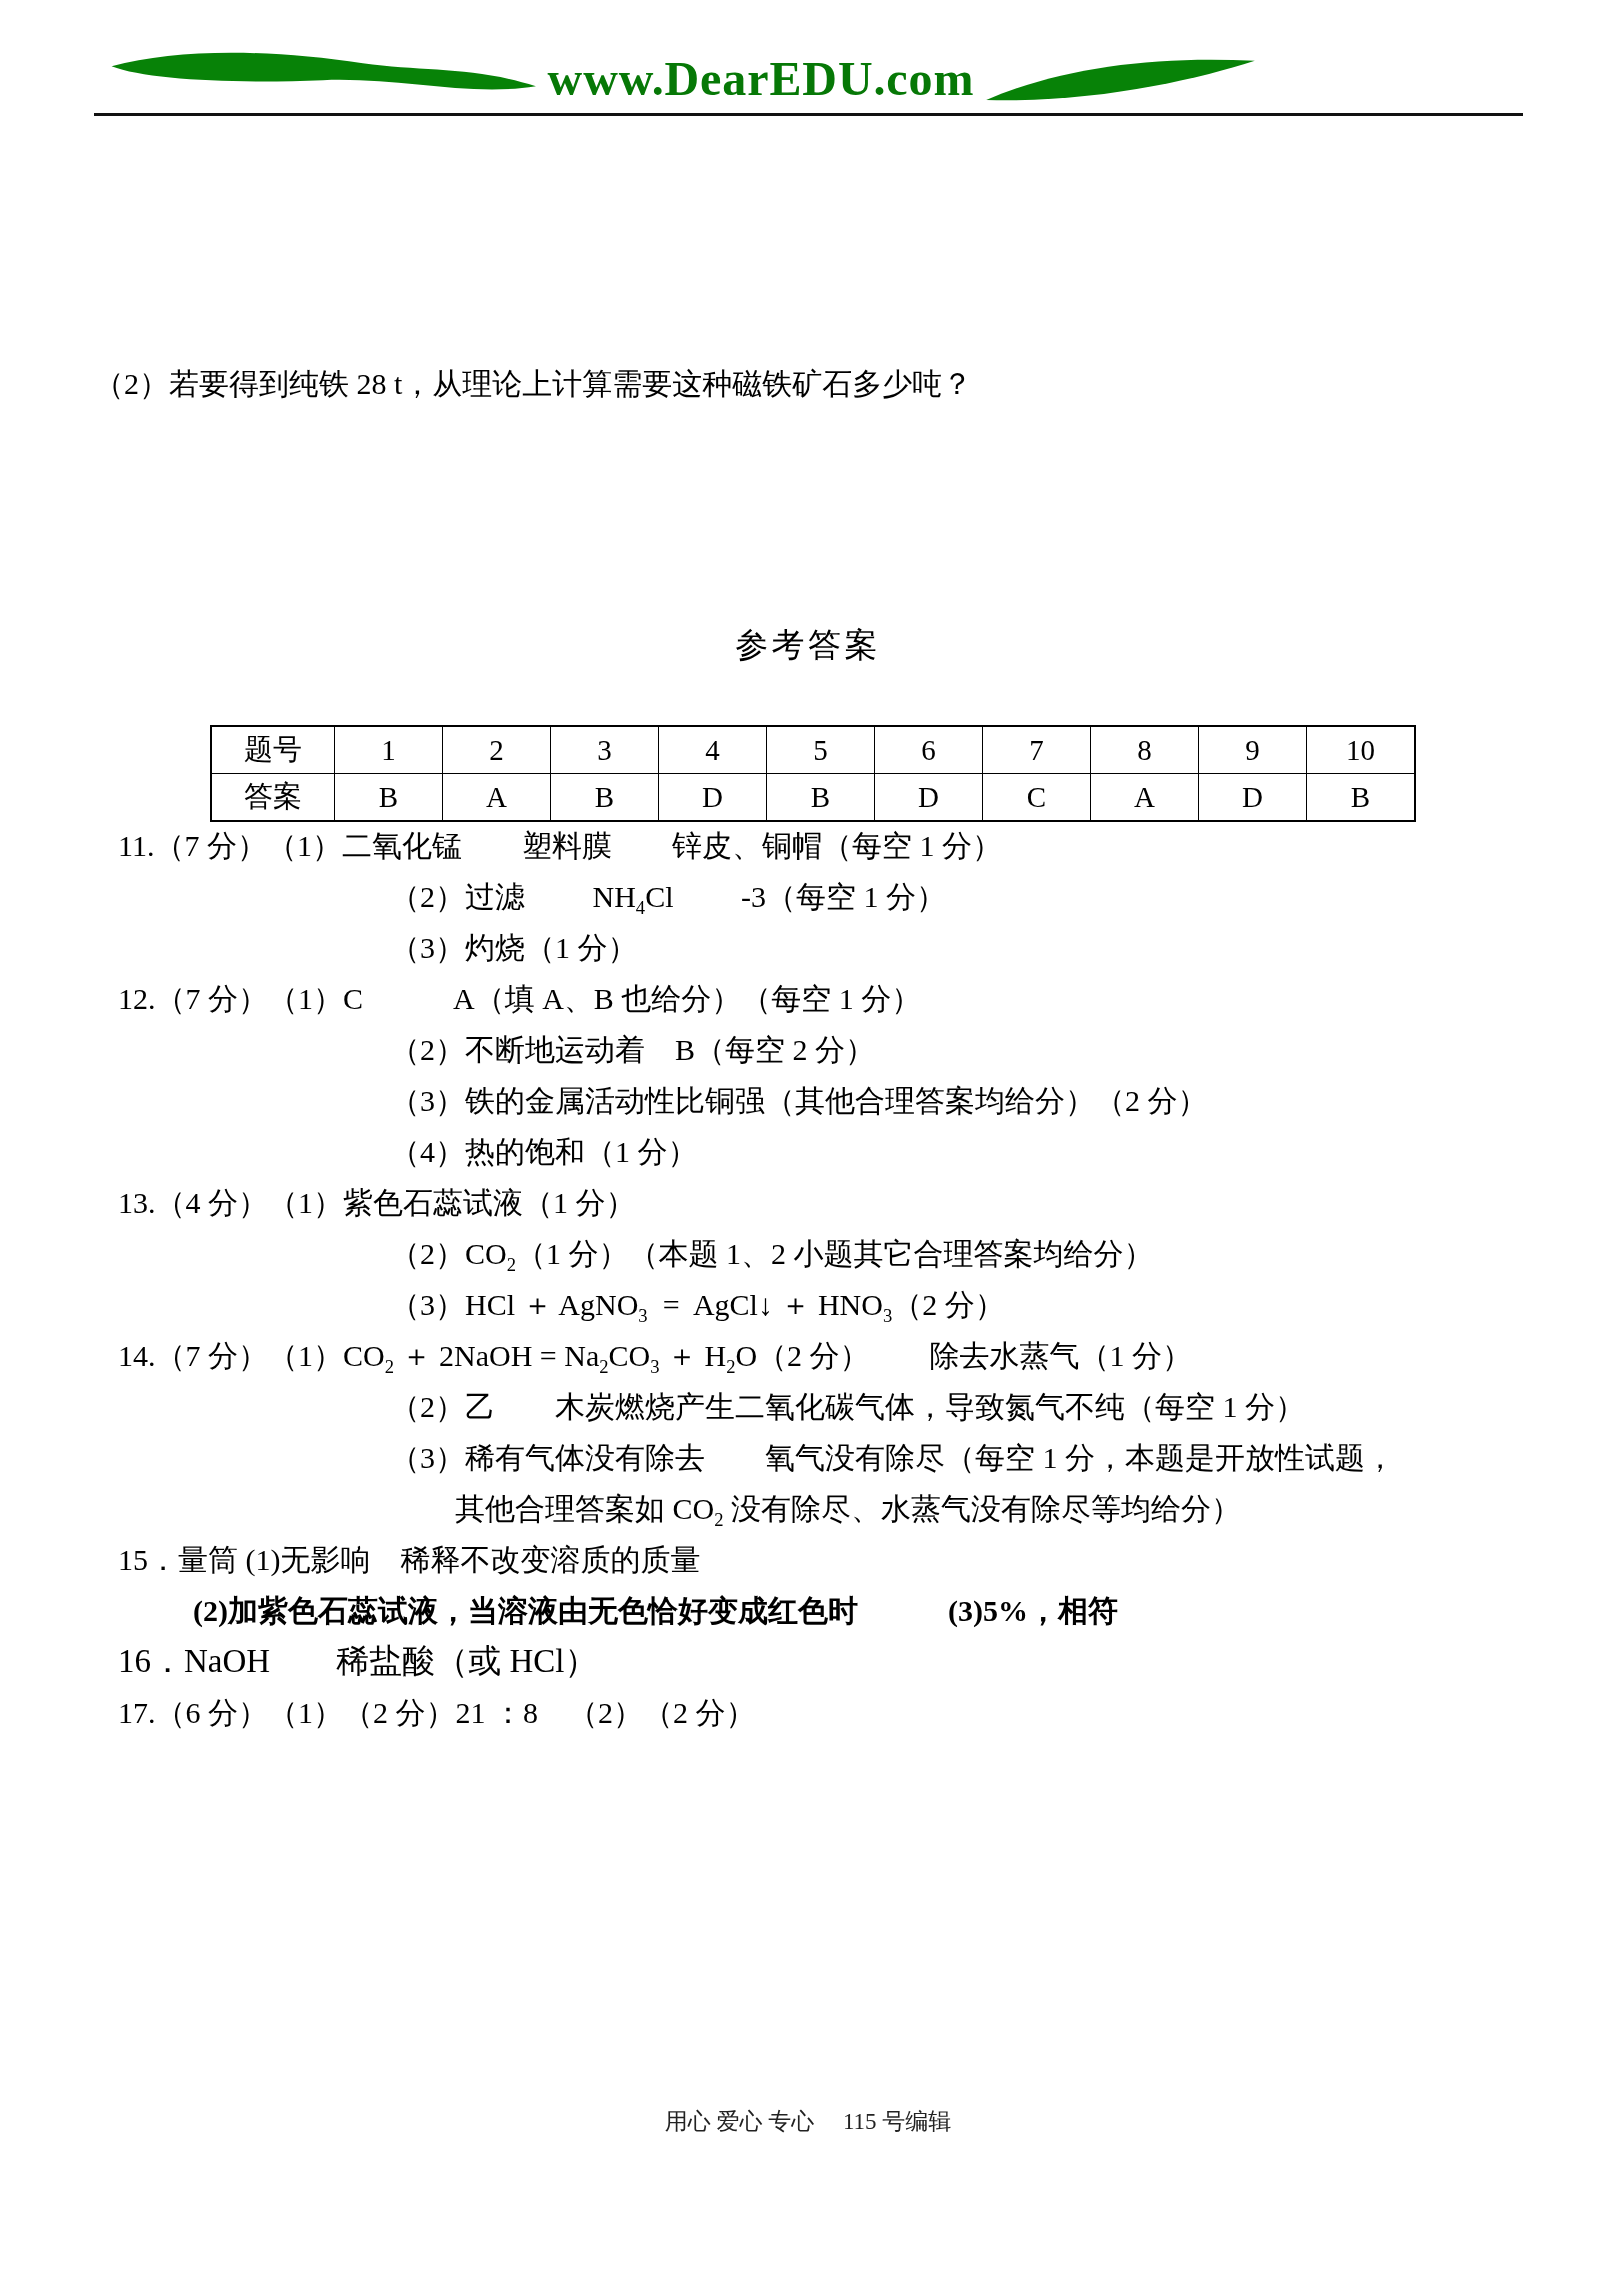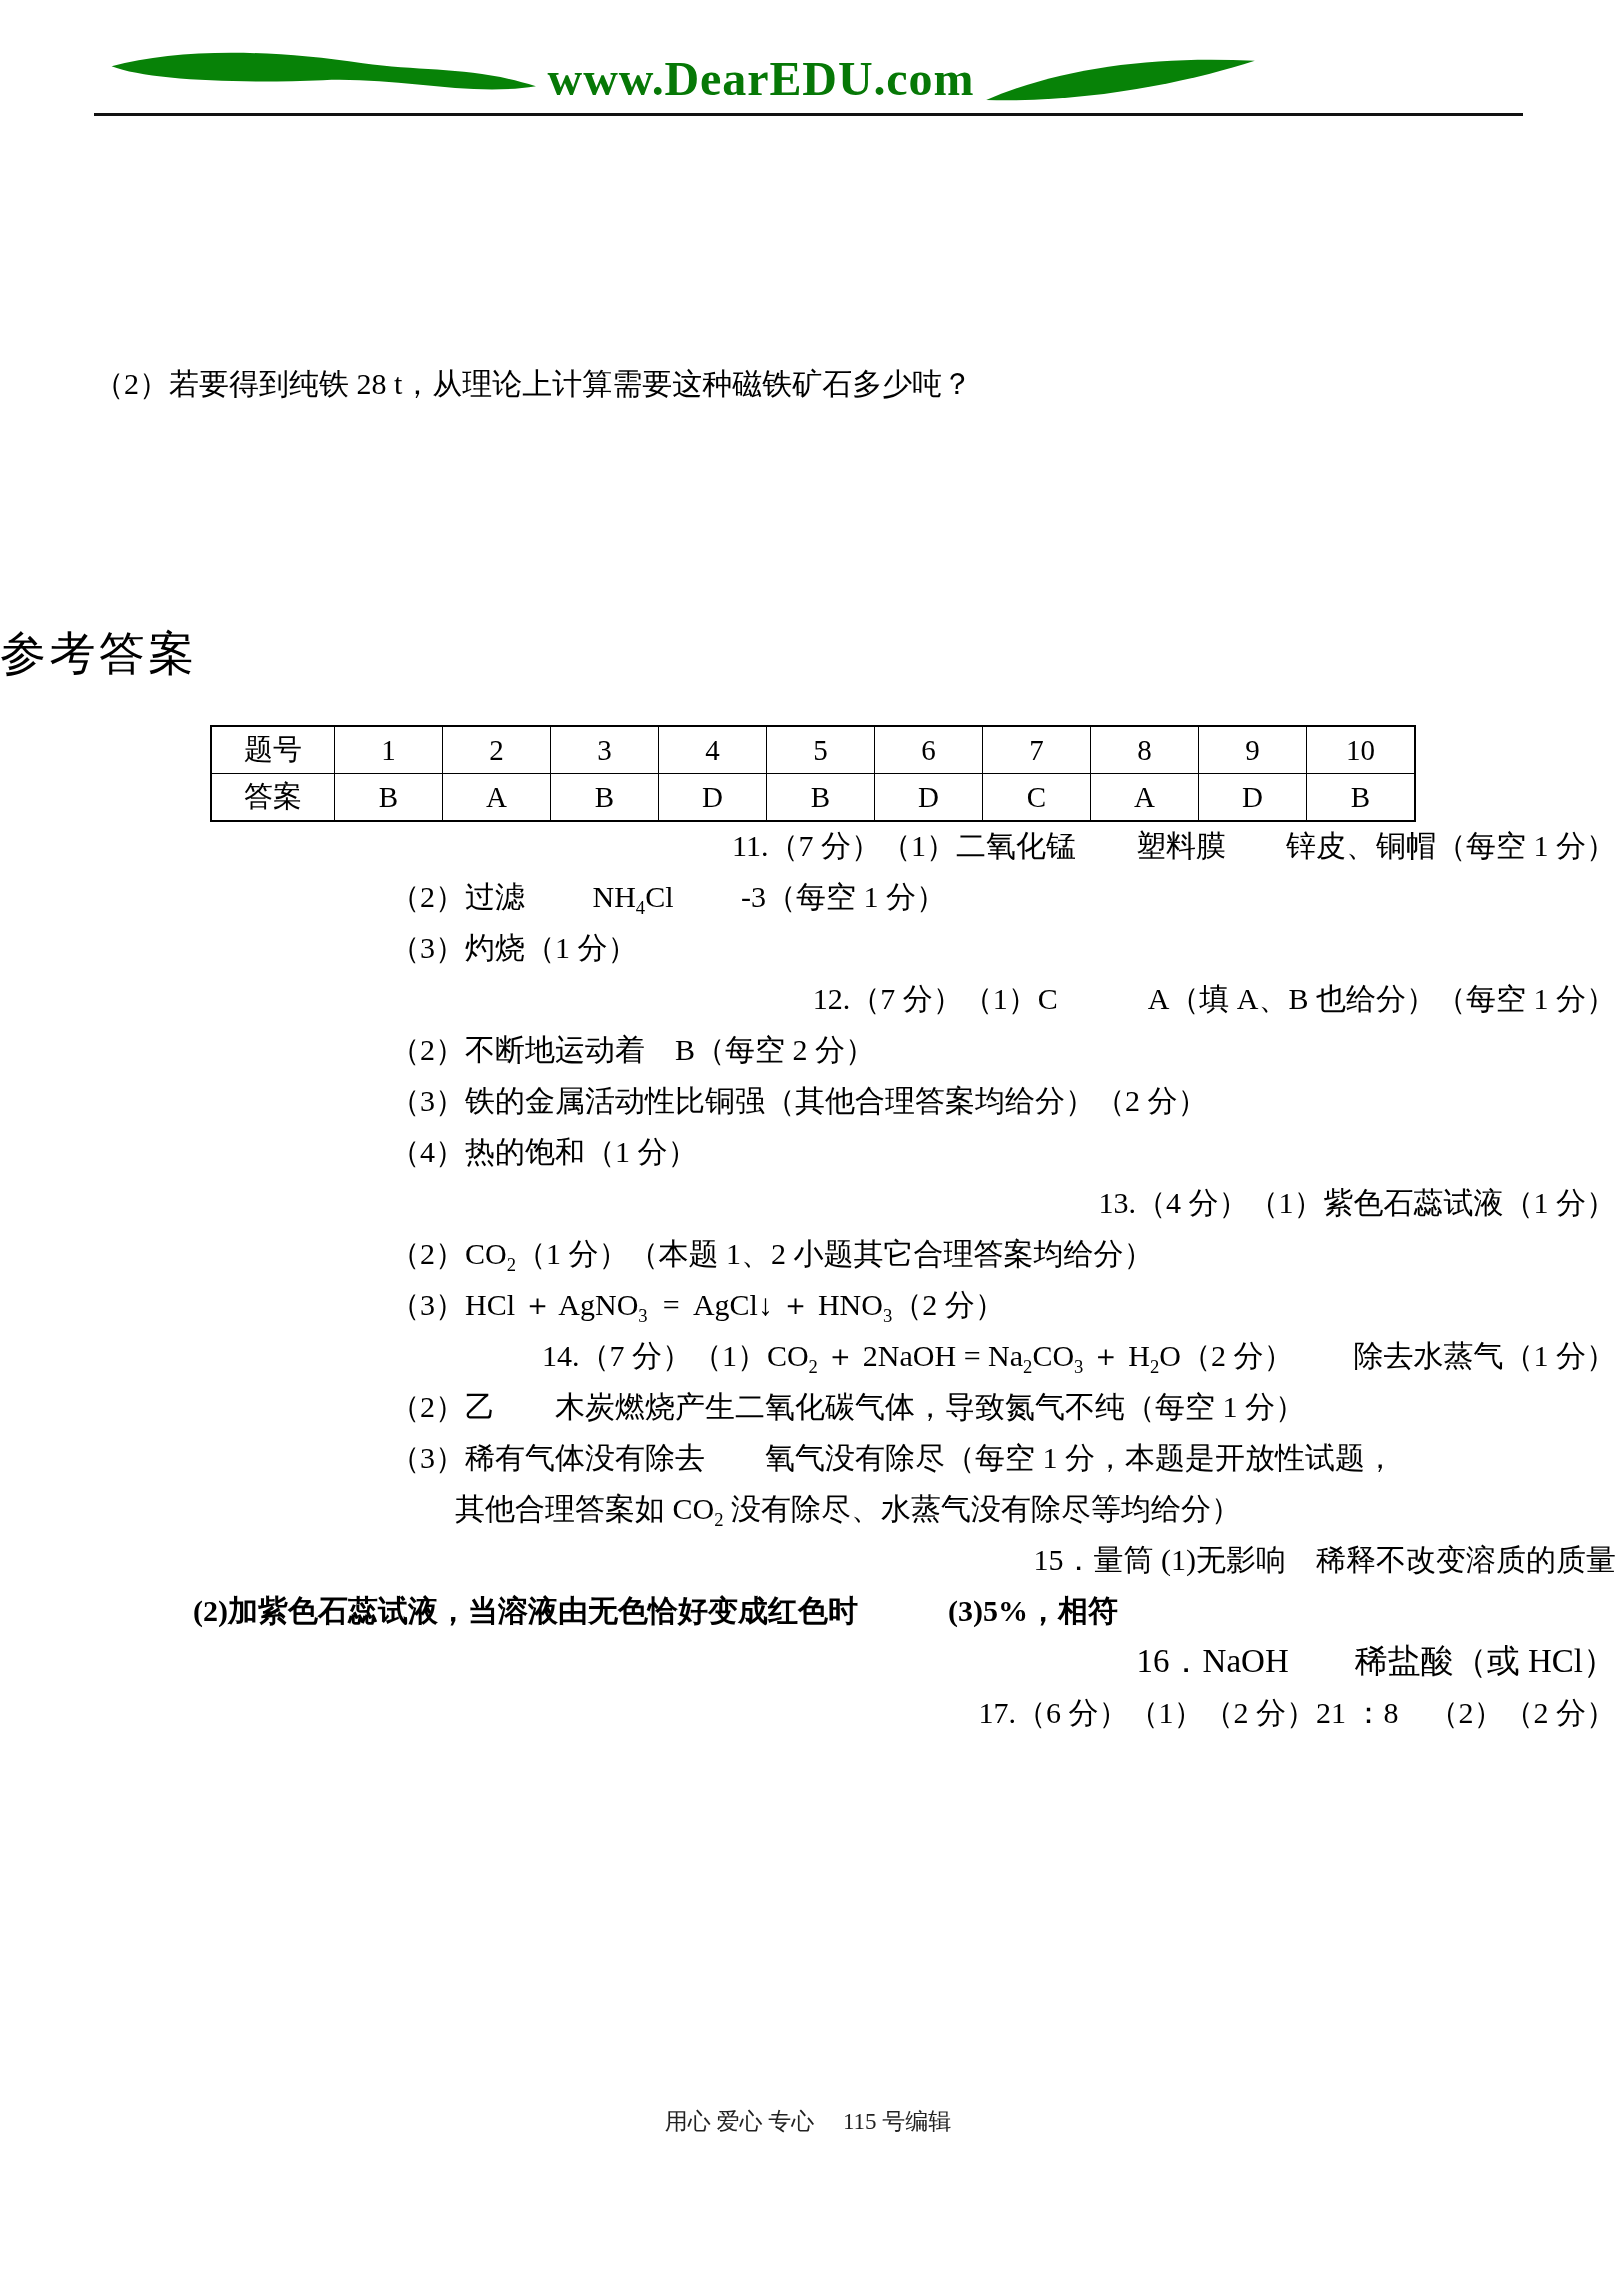--- a/index.html
+++ b/index.html
@@ -31,21 +31,21 @@
 
   
   .question {
     position:absolute; top:364px; left:94px;
     font-size:30px; white-space:pre;
   }
 
   
   .ans-title {
     position:absolute; top:623px; left:0; width:100%;
-    font-size:46px; letter-spacing:3.4px;
+    text-align:center; font-size:33px; letter-spacing:3.4px;
   }
 
   
   .key-table {
     position:absolute; top:725px; left:210px;
     border-collapse:collapse; table-layout:fixed;
     border:2.6px solid #000;
     padding-left:48px;
   }
   .key-table td {
@@ -53,21 +53,21 @@
     width:107px; height:46px;
     text-align:center; vertical-align:middle;
     font-size:29px; padding:0;
   }
   .key-table td.label-cell { width:122px; }
 
   
   .lines { position:absolute; top:820px; left:0; width:1616px; }
   .ans-line { height:51px; line-height:51px; font-size:30px; white-space:pre; }
   .ans-line.large { font-size:33px; }
-  .ind-a { padding-left:90px;text-align:right; }
+  .ind-a { padding-left:118px; }
   .ind-b { padding-left:390px; }
   .ind-c { padding-left:455px; }
   .ind-d { padding-left:193px;font-weight:bold; }
   sub { font-size:0.62em; line-height:0; }
 
   
   .footer {
     position:absolute; top:2106px; left:0; width:100%;
     text-align:center; font-size:23px; color:#222; white-space:pre;
   }

